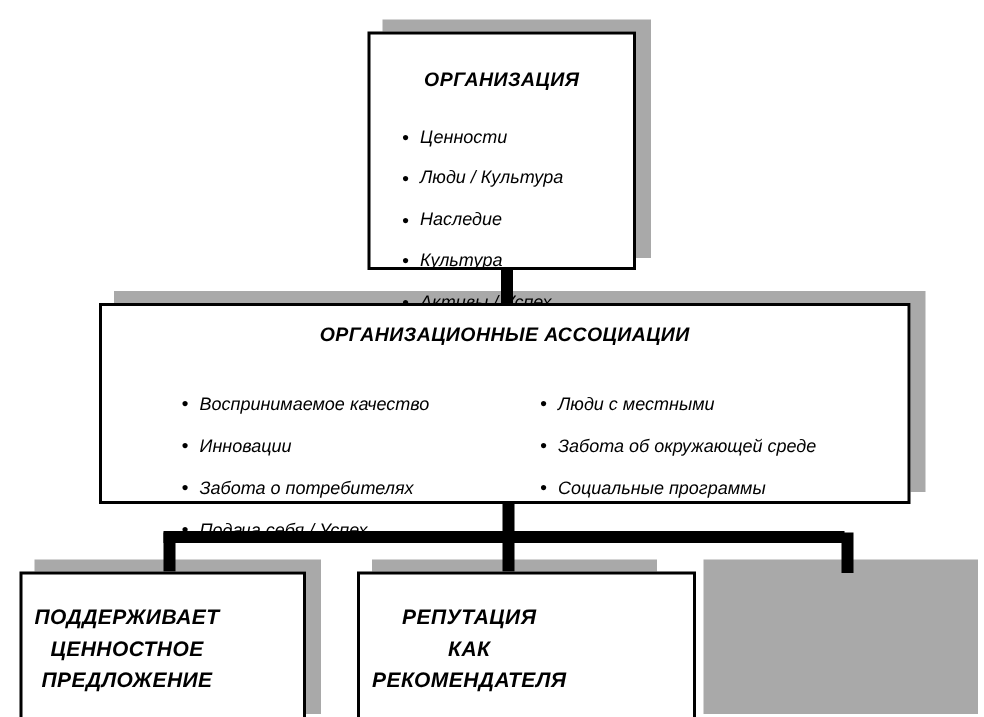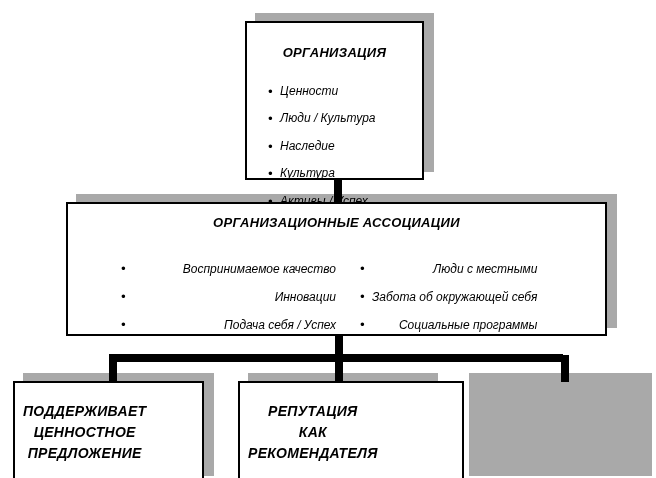--- a/index.html
+++ b/index.html
@@ -59,21 +59,20 @@
     left: 0;
     font-size: 13px;
   }
   #org-box ul.bullets {
     margin: 9px 0 0 13px;
   }
   #org-box ul.bullets li { line-height: 19.4px; }
   .cols {
     display: flex;
     margin-top: 12px;
-    text-align: right;
   }
   .cols ul.bullets li { line-height: 20px; }
   .cols ul.col-left { margin-left: 41px; width: 227px; }
   .cols ul.col-right { margin-left: 12px; }
   .outcome {
     display: flex;
     align-items: center;
     text-align: center;
     font-weight: bold;
     font-size: 14px;
@@ -110,25 +109,26 @@
         <li>Активы / Успех</li>
       </ul>
   </div>
 
   <div class="box" id="assoc-box" style="left:58px; top:194px; width:541px; height:134px">
     <div class="box-title">ОРГАНИЗАЦИОННЫЕ АССОЦИАЦИИ</div>
     <div class="cols">
       <ul class="bullets col-left">
           <li>Воспринимаемое качество</li>
           <li>Инновации</li>
+          <li>Забота о потребителях</li>
           <li>Подача себя / Успех</li>
         </ul>
       <ul class="bullets col-right">
           <li>Люди с местными</li>
-          <li>Забота об окружающей себя</li>
+          <li>Забота об окружающей среде</li>
           <li>Социальные программы</li>
         </ul>
     </div>
   </div>
 
   <div class="box outcome" style="left:5px; top:373px; width:191px; height:103px">
     <span>ПОДДЕРЖИВАЕТ
 ЦЕННОСТНОЕ
 ПРЕДЛОЖЕНИЕ</span>
   </div>

